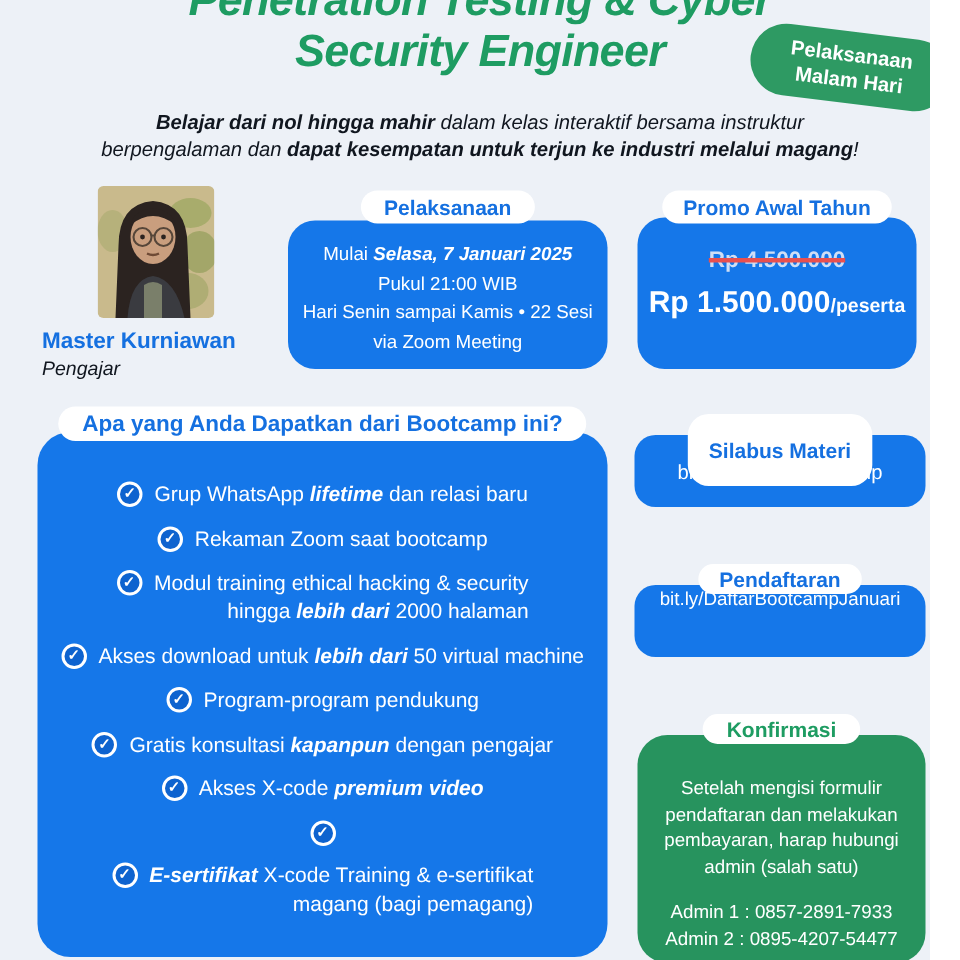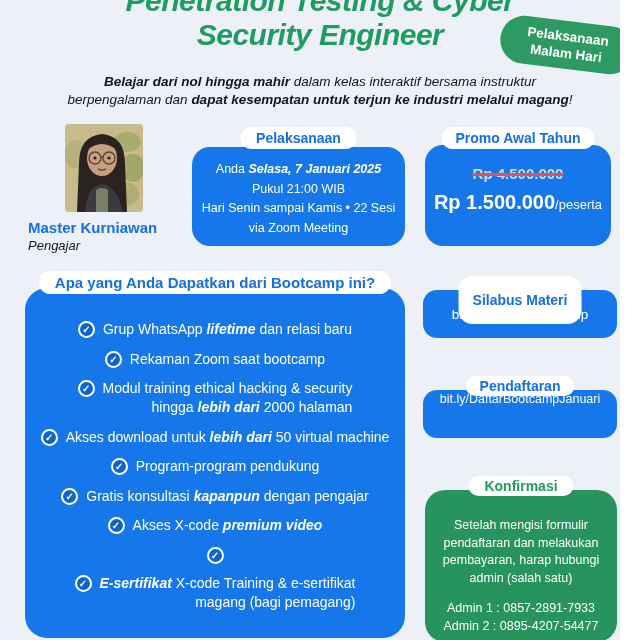--- a/index.html
+++ b/index.html
@@ -45,21 +45,21 @@
   .card-pelaksanaan .pill { top:-20px; font-size:14px; padding:3px 16px; }
   .card-pelaksanaan .body { padding-top:13px; font-size:12.5px; line-height:19.5px; }
   
   .card-promo { left:425px; top:145px; width:186px; height:101px; border-radius:18px; }
   .card-promo .pill { top:-18px; font-size:14px; padding:3px 14px; }
   .old-price {
     margin-top:20px; font-size:15px; font-weight:700; color:#cfdef5;
     text-decoration:line-through; text-decoration-color:#e85050; text-decoration-thickness:2.5px;
   }
   .new-price { margin-top:9px; font-size:20px; font-weight:800; }
-  .new-price .unit { font-size:13px; font-weight:400; }
+  .new-price .unit { font-size:13px; font-weight:700; }
   
   .card-main { left:25px; top:288px; width:380px; height:350px; border-radius:22px; }
   .card-main .pill { top:-17px; font-size:15px; padding:3px 16px; }
   .checklist {
     padding:32px 12px 0; display:flex; flex-direction:column; gap:10.5px;
     font-size:14px; line-height:19px;
   }
   .chk-row { display:flex; justify-content:center; align-items:flex-start; gap:8px; }
   .chk {
     flex:0 0 auto; margin-top:1px; width:17px; height:17px;
@@ -120,21 +120,21 @@
         <path d="M31 66 Q37 62 43 66 L43 88 L31 88 Z" fill="#7a7f6a"></path>
       </svg>
     </span>
     <div class="iname">Master Kurniawan</div>
     <div class="irole">Pengajar</div>
   </div>
 
   <div class="card card-pelaksanaan">
     <div class="pill">Pelaksanaan</div>
     <div class="body">
-      <div><span>Anda </span><span class="seg-b">Selasa, 7 Januari 2025</span></div>
+      <div><span>Mulai </span><span class="seg-b">Selasa, 7 Januari 2025</span></div>
       <div>Pukul 21:00 WIB</div>
       <div>Hari Senin sampai Kamis • 22 Sesi</div>
       <div>via Zoom Meeting</div>
     </div>
   </div>
 
   <div class="card card-promo">
     <div class="pill">Promo Awal Tahun</div>
     <div class="old-price">Rp 4.500.000</div>
     <div class="new-price"><b>Rp 1.500.000</b><span class="unit">/peserta</span></div>

